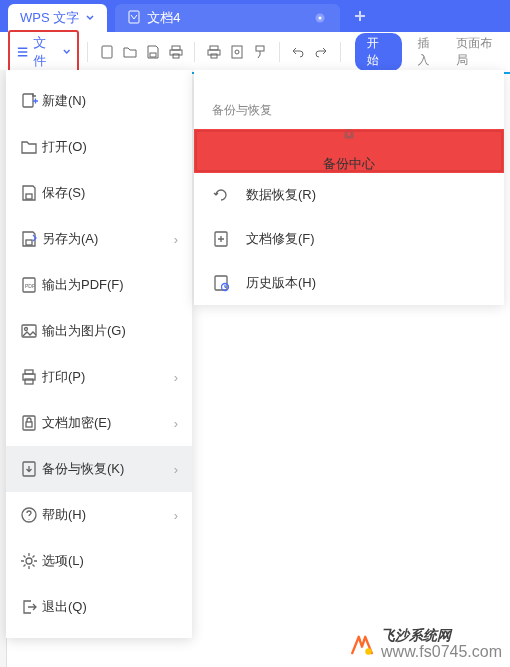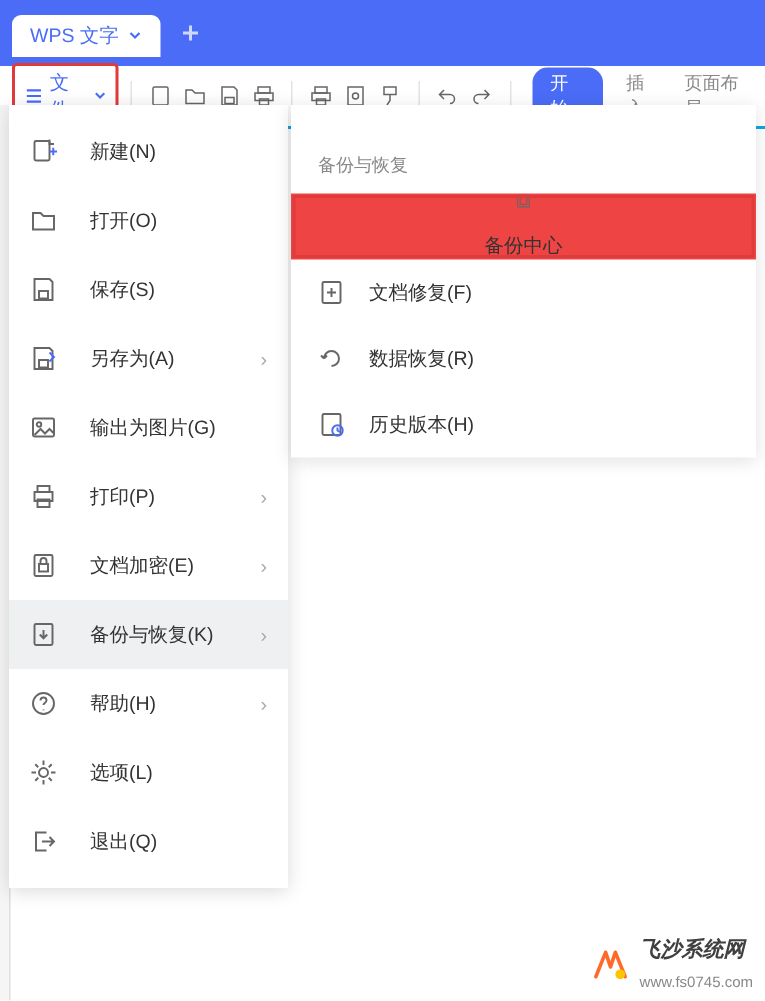--- a/index.html
+++ b/index.html
@@ -1,59 +1,75 @@
 <!DOCTYPE html>
 <html><head>
 <meta charset="utf-8">
 <style>
   html, body { margin: 0; padding: 0; width: 510px; height: 667px; font-family: "Microsoft YaHei", Arial, sans-serif; font-size: 13px; background: #fff; overflow: hidden; position: relative; }
-  .tabbar { height: 44px; background: #4a6cf7; display: flex; align-items: center; }
+  .tabbar { height: 32px; background: #4a6cf7; display: flex; align-items: flex-end; }
   .tab { display: flex; align-items: center; padding: 0 12px; border-top-left-radius: 6px; border-top-right-radius: 6px; margin-top: 4px; height: 28px; gap: 6px; }
   .tab.home { background: #fff; color: #4a6cf7; margin-left: 8px; }
   .tab.doc { background: #5b7af8; color: #fff; margin-left: 8px; }
   .tab-close, .tab-add { width: 16px; height: 16px; display: inline-flex; align-items: center; justify-content: center; color: #d0d8ff; }
   .tab-add { margin-left: 12px; align-self: center; }
   .toolbar { height: 32px; background: #fff; display: flex; align-items: center; padding: 4px 8px; gap: 2px; border-bottom: 2px solid #0ea5e9; }
   .file-btn { display: inline-flex; align-items: center; gap: 4px; padding: 2px 6px; color: #4a6cf7; border: 2px solid #e03a3a; border-radius: 3px; }
   .file-btn svg { stroke: #4a6cf7; }
   .divider { width: 1px; height: 20px; background: #e3e3e3; margin: 0 6px; }
   .tool-icon { width: 18px; height: 18px; display: inline-flex; align-items: center; justify-content: center; color: #666; padding: 2px; }
   .tool-icon svg { stroke: #666; }
   .pill { background: #4a6cf7; color: #fff; border-radius: 10px; padding: 2px 12px; font-size: 12px; margin-left: 6px; }
   .ribbon-txt { color: #888; font-size: 12px; margin-left: 14px; }
   .file-menu { position: absolute; left: 6px; top: 70px; width: 186px; background: #fff; box-shadow: 0 2px 12px rgba(0,0,0,0.15); display: flex; flex-direction: column; padding: 8px 0; }
-  .menu-item { display: flex; align-items: center; height: 46px; padding: 0 14px; color: #333; gap: 22px; position: relative; }
+  .menu-item { display: flex; align-items: center; height: 46px; padding: 0 14px; color: #333; gap: 4px; position: relative; }
   .menu-item.active { background: #eef0f2; }
   .menu-item .arrow { margin-left: auto; color: #aaa; }
   .menu-item svg { stroke: #666; fill: none; stroke-width: 1.3; }
   .submenu { position: absolute; left: 194px; top: 70px; width: 310px; background: #fff; box-shadow: 0 2px 12px rgba(0,0,0,0.12); padding-top: 10px; }
   .submenu-title { color: #888; font-size: 12px; padding: 6px 18px 10px 18px; margin-top: 16px; }
   .sub-item { display: flex; align-items: center; gap: 16px; height: 44px; padding: 0 18px; color: #333; }
   .sub-item.selected { background: #ef4444; flex-direction: column; }
   .sub-item.hl { outline: 2px solid #e03a3a; outline-offset: -3px; }
   .sub-item svg { stroke: #666; fill: none; stroke-width: 1.3; }
   .ruler-strip { position: absolute; left: 0; top: 70px; width: 6px; bottom: 0; background: #f5f5f5; border-right: 1px solid #e0e0e0; }
   .watermark { position: absolute; right: 8px; bottom: 6px; display: flex; align-items: center; gap: 6px; }
   .wm-logo { width: 26px; height: 26px; }
   .wm-text { display: flex; flex-direction: column; line-height: 1.1; }
   .wm-text .t1 { font-size: 14px; font-weight: 700; color: #404040; font-style: italic; }
-  .wm-text .t2 { font-size: 10px; color: #888; margin-top: 10px; }
+  .wm-text .t2 { font-size: 16px; color: #888; }
 </style>
 </head>
 <body>
 
 <div class="tabbar">
   <div class="tab home">
     <span>WPS 文字</span>
     <span style="color:#4a6cf7;">
       <svg width="10" height="10" viewBox="0 0 10 10">
           <path d="M2 3l3 3 3-3" stroke="#4a6cf7" fill="none" stroke-width="1.5"></path>
         </svg>
     </span>
   </div>
+  <div class="tab doc">
+    <span>
+      <svg width="14" height="14" viewBox="0 0 14 14">
+          <rect x="2" y="1" width="10" height="12" rx="1" stroke="#fff" fill="none"></rect>
+          <path d="M4 5l3 4 3-4" stroke="#fff" fill="none"></path>
+        </svg>
+    </span>
+    <span>文档4</span>
+    <span style="flex:1;min-width:120px;"></span>
+    <span class="tab-close">
+      <svg width="10" height="10" viewBox="0 0 10 10">
+          <circle cx="5" cy="5" r="4.5" fill="#8aa0ff"></circle>
+          <circle cx="5" cy="5" r="1.5" fill="#fff"></circle>
+        </svg>
+    </span>
+  </div>
   <span class="tab-add">
     <svg width="14" height="14" viewBox="0 0 14 14">
         <path d="M7 2v10M2 7h10" stroke="#cfd9ff" stroke-width="2"></path>
       </svg>
   </span>
 </div>
 
 <div class="toolbar">
   <div class="file-btn">
     <svg width="14" height="14" viewBox="0 0 14 14">
@@ -153,20 +169,27 @@
     <svg width="18" height="18" viewBox="0 0 18 18">
         <path d="M3 2h10l2 2v12H3z"></path>
         <rect x="6" y="10" width="6" height="5"></rect>
         <path d="M13 5l3 3-3 3" stroke="#4a6cf7"></path>
       </svg>
     <span>另存为(A)</span>
     <span class="arrow">›</span>
   </div>
   <div class="menu-item">
     <svg width="18" height="18" viewBox="0 0 18 18">
+        <rect x="3" y="2" width="12" height="14" rx="1"></rect>
+        <text x="5" y="12" font-size="5" stroke="none" fill="#666">PDF</text>
+      </svg>
+    <span>输出为PDF(F)</span>
+  </div>
+  <div class="menu-item">
+    <svg width="18" height="18" viewBox="0 0 18 18">
         <rect x="2" y="3" width="14" height="12" rx="1"></rect>
         <circle cx="6" cy="7" r="1.5"></circle>
         <path d="M3 14l4-4 3 3 3-3 3 3"></path>
       </svg>
     <span>输出为图片(G)</span>
   </div>
   <div class="menu-item">
     <svg width="18" height="18" viewBox="0 0 18 18">
         <rect x="5" y="2" width="8" height="4"></rect>
         <rect x="3" y="6" width="12" height="6"></rect>
@@ -219,30 +242,30 @@
   <div class="submenu-title">备份与恢复</div>
   <div class="sub-item selected hl">
     <svg width="18" height="18" viewBox="0 0 18 18">
         <rect x="2" y="2" width="14" height="14" rx="1"></rect>
         <rect x="5" y="5" width="8" height="8"></rect>
       </svg>
     <span>备份中心</span>
   </div>
   <div class="sub-item">
     <svg width="18" height="18" viewBox="0 0 18 18">
+        <path d="M4 9a5 5 0 115 5M4 9l-2-2M4 9l2-2"></path>
+      </svg>
+    <span>数据恢复(R)</span>
+  </div>
+  <div class="sub-item">
+    <svg width="18" height="18" viewBox="0 0 18 18">
         <rect x="3" y="2" width="12" height="14" rx="1"></rect>
         <path d="M9 6v6M6 9h6"></path>
       </svg>
     <span>文档修复(F)</span>
-  </div>
-  <div class="sub-item">
-    <svg width="18" height="18" viewBox="0 0 18 18">
-        <path d="M4 9a5 5 0 115 5M4 9l-2-2M4 9l2-2"></path>
-      </svg>
-    <span>数据恢复(R)</span>
   </div>
   <div class="sub-item">
     <svg width="18" height="18" viewBox="0 0 18 18">
         <rect x="3" y="2" width="12" height="14" rx="1"></rect>
         <circle cx="13" cy="13" r="3.5" stroke="#4a6cf7"></circle>
         <path d="M13 11v2l1.5 1" stroke="#4a6cf7"></path>
       </svg>
     <span>历史版本(H)</span>
   </div>
 </div>

